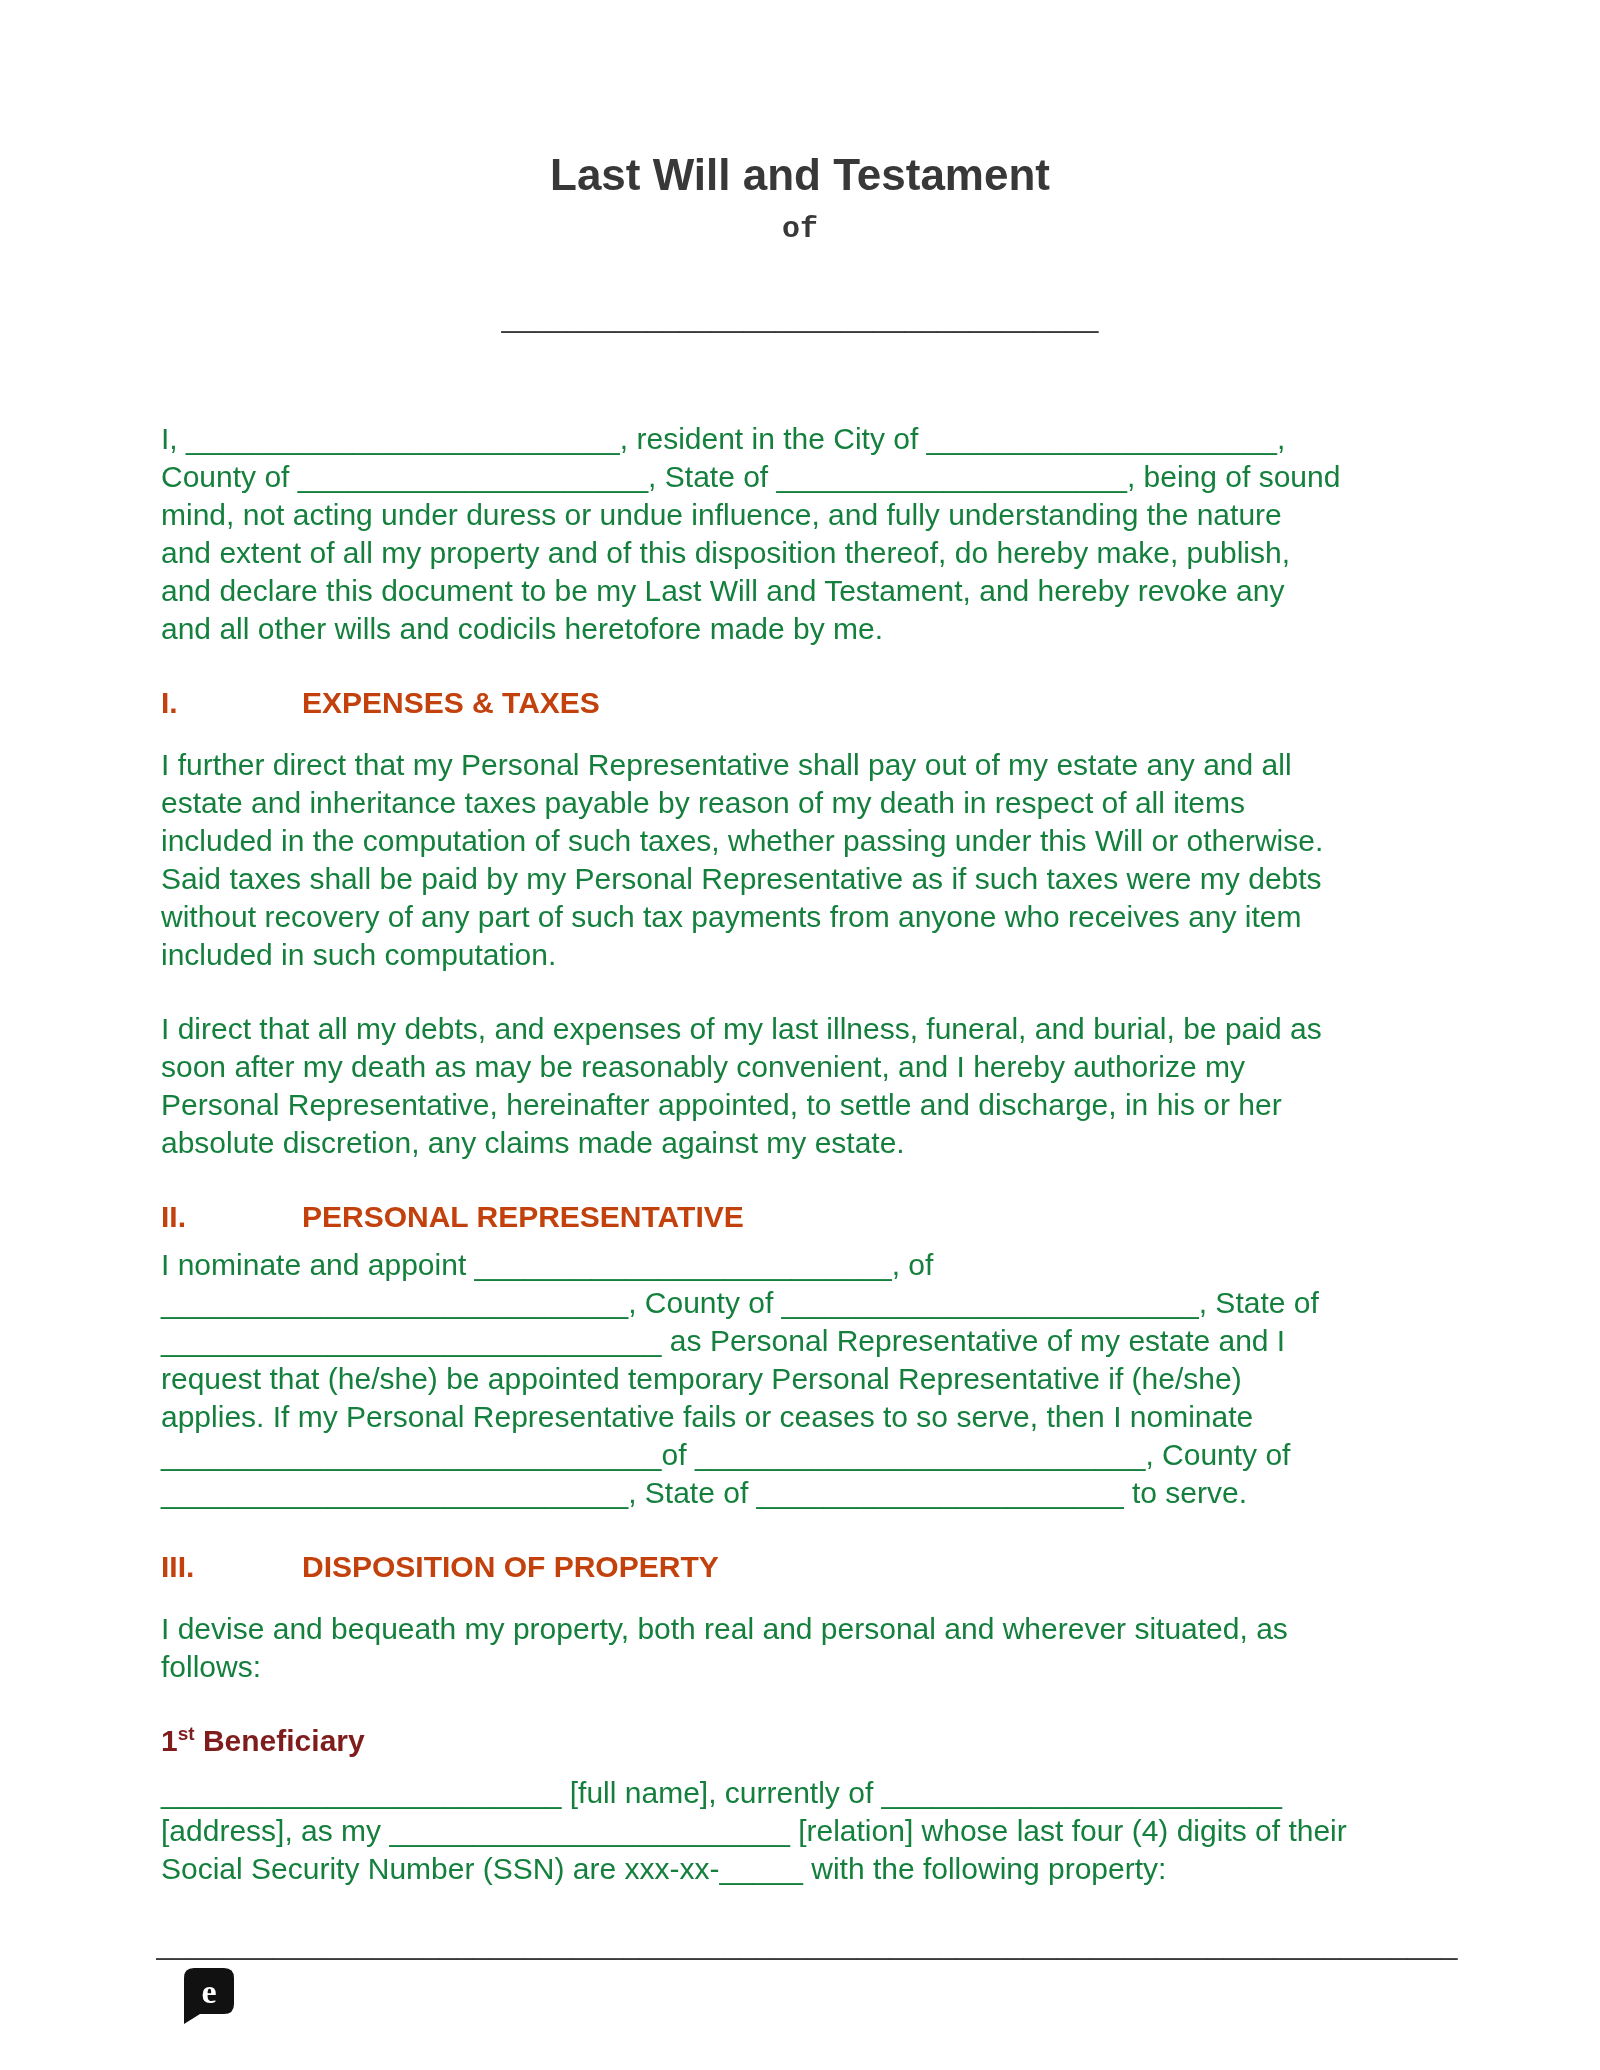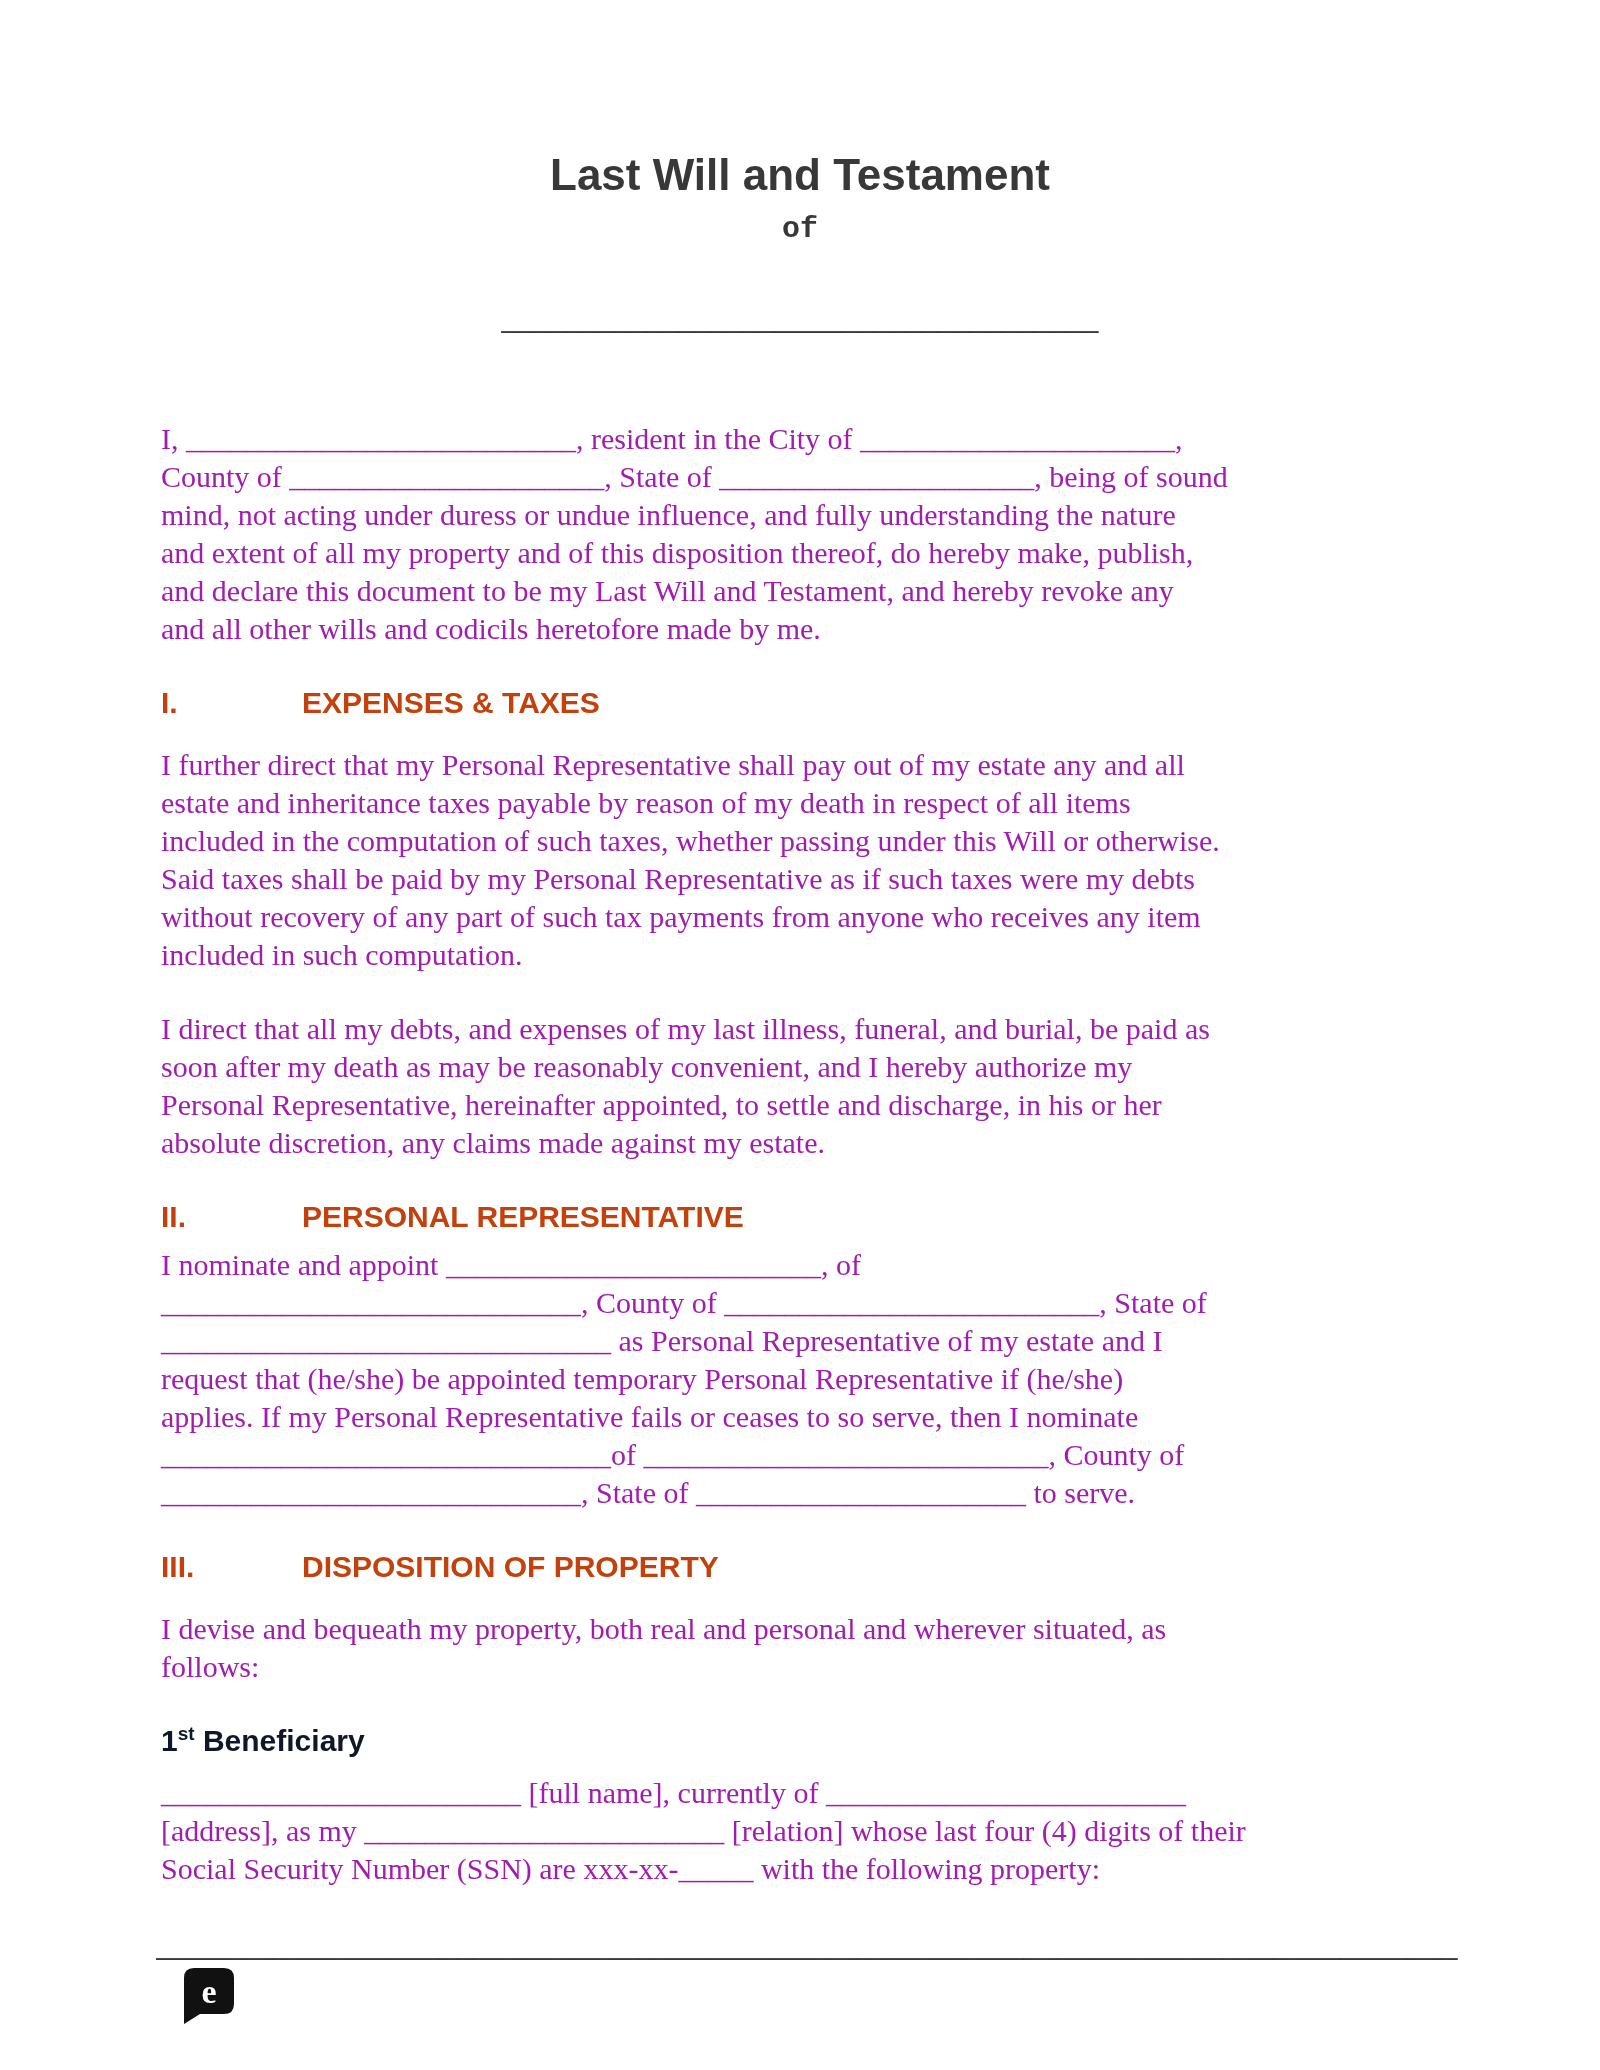--- a/index.html
+++ b/index.html
@@ -40,38 +40,37 @@
     line-height: 38px;
     margin-top: 50px;
     white-space: pre;
     color: #3a3a3a;
   }
   p.body {
     font-size: 30px;
     line-height: 38px;
     white-space: pre-wrap;
     margin-bottom: 36px;
-    color: #a21caf;
-    font-family: Liberation Serif, serif;
+    color: #15803d;
   }
   p.intro { margin-top: 84px; }
   h2.section {
     font-size: 30px;
     line-height: 38px;
     font-weight: bold;
     color: #c2410c;
     margin: 36px 0 24px 0;
   }
   h2.section .num { display: inline-block; width: 141px; }
   h2.section.tight { margin-bottom: 10px; }
   h3.beneficiary {
     font-size: 30px;
     line-height: 38px;
     font-weight: bold;
-    color: #0f172a;
+    color: #7f1d1d;
     margin: 31px 0 14px 0;
   }
   h3.beneficiary sup {
     font-size: 19px;
     line-height: 0;
     vertical-align: super;
   }
   .footer-rule {
     position: absolute;
     left: 140px;

